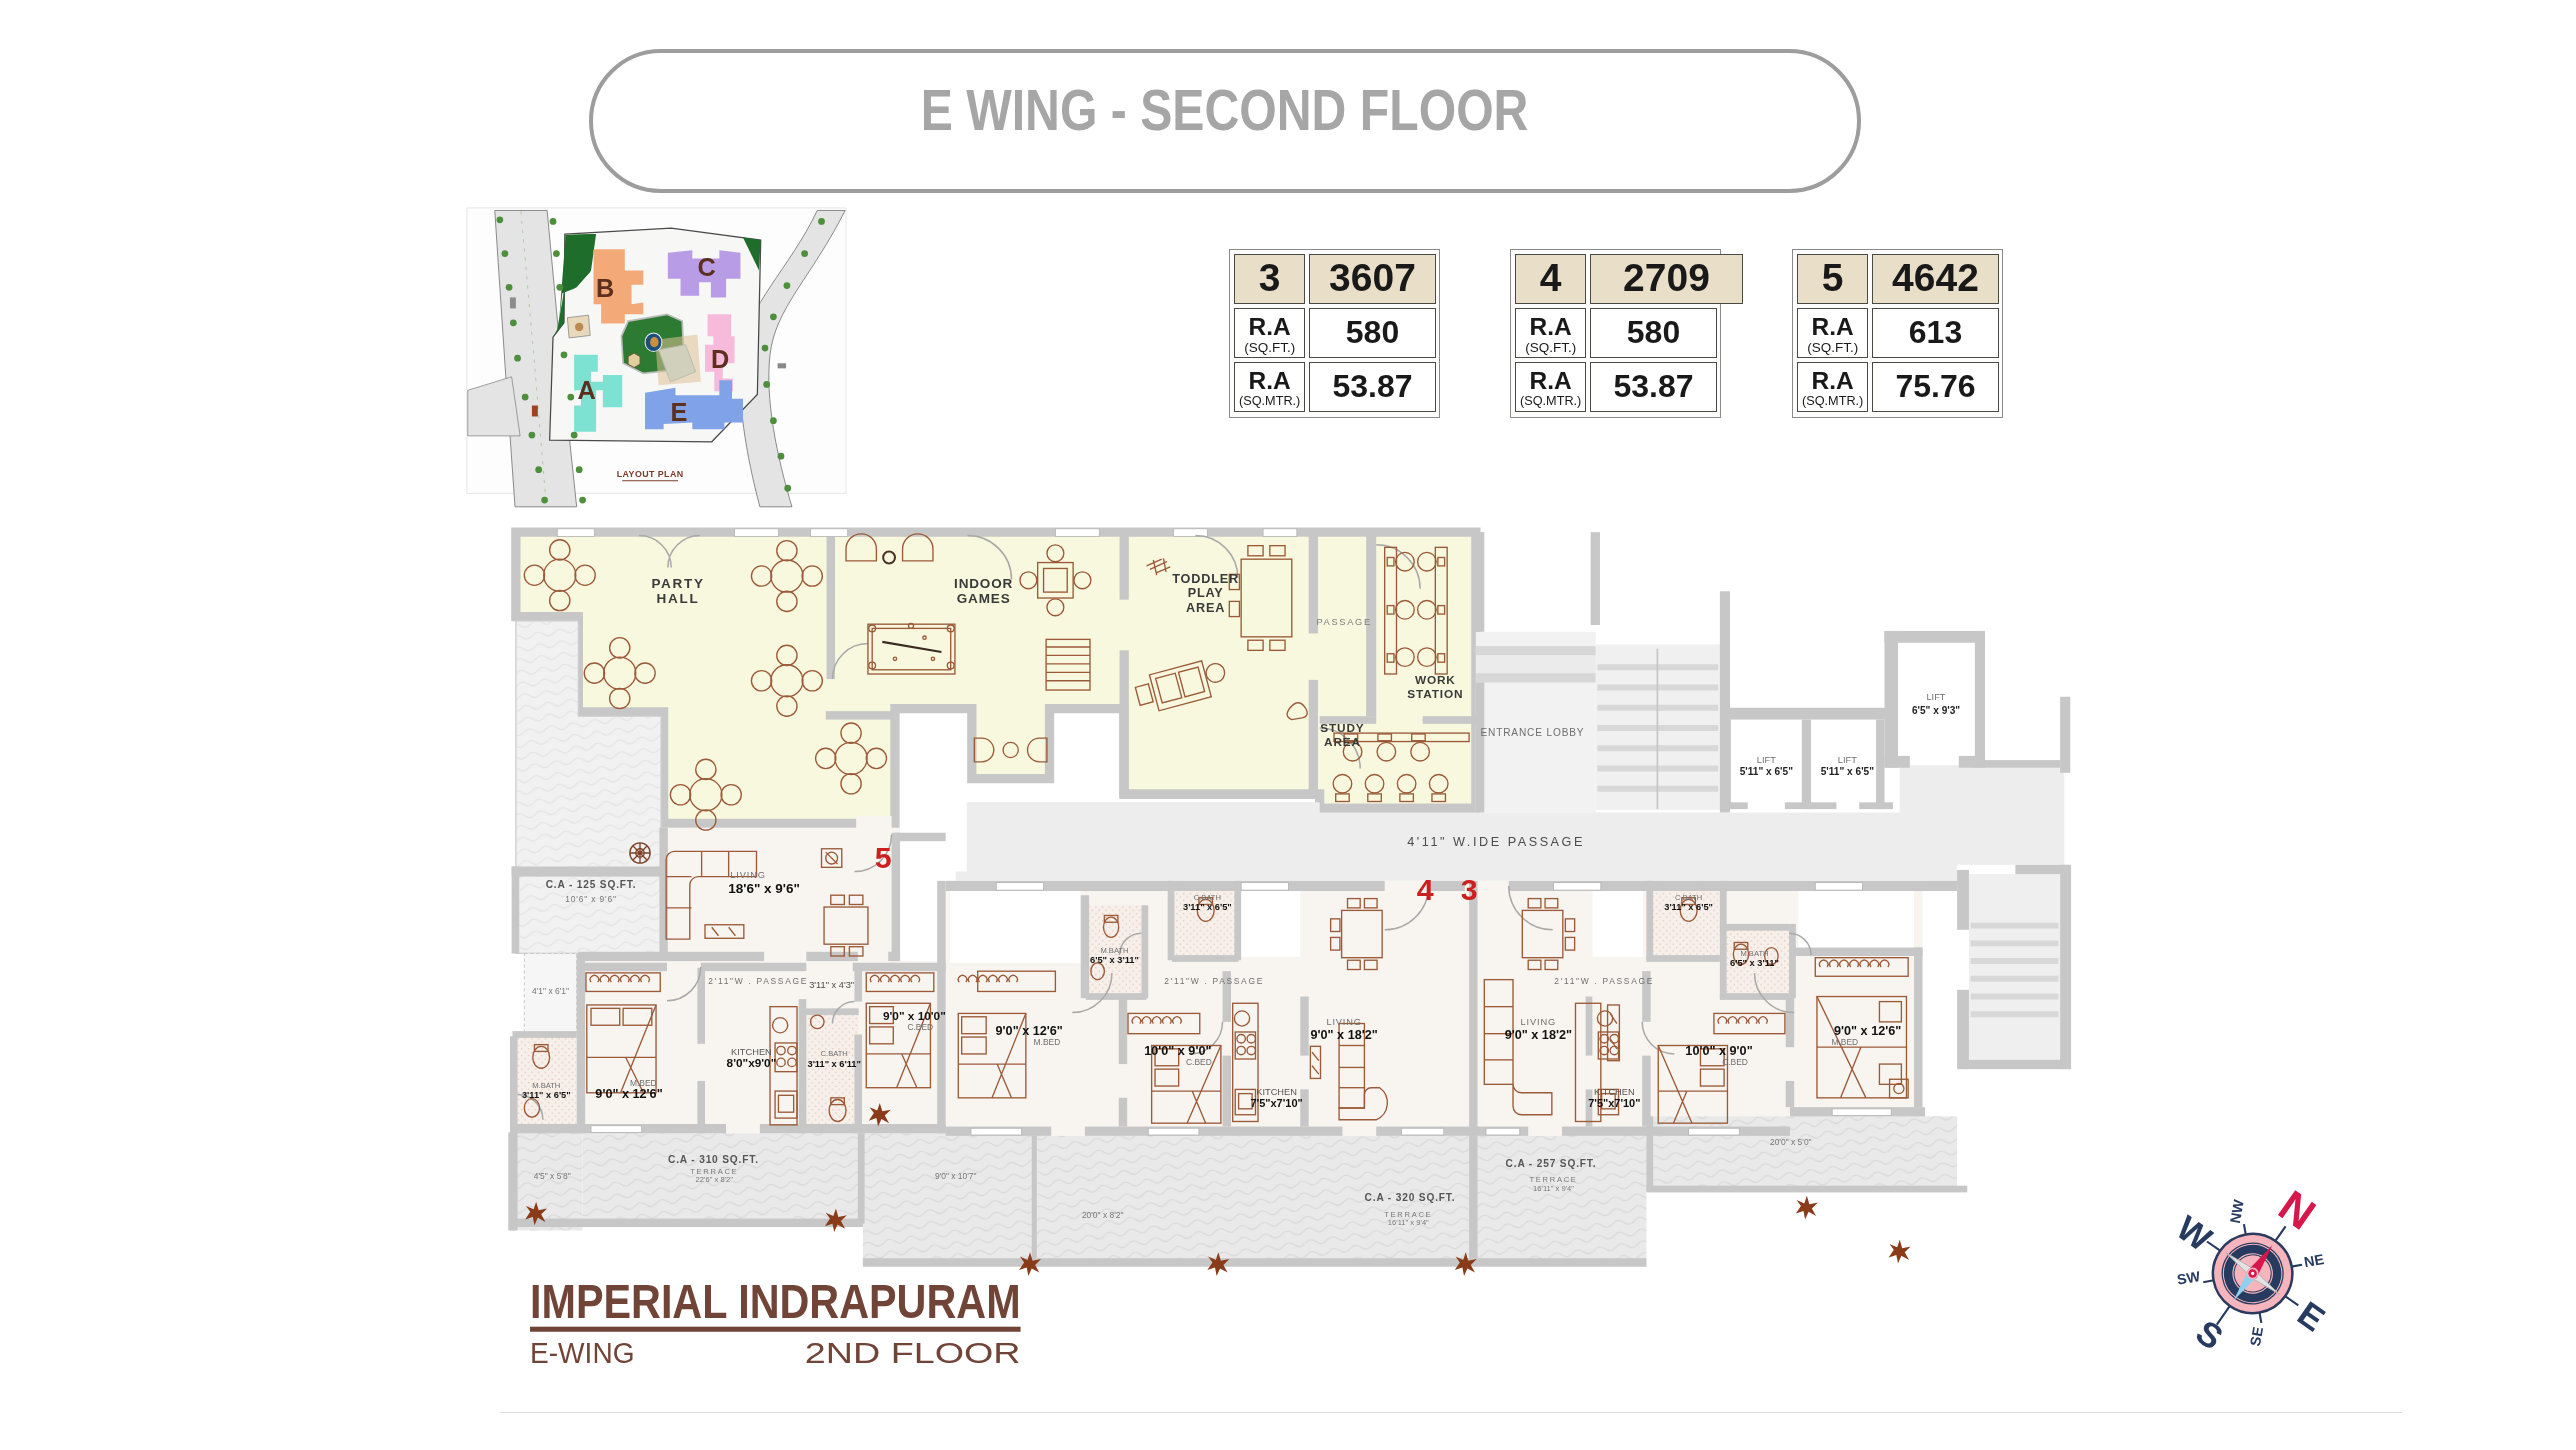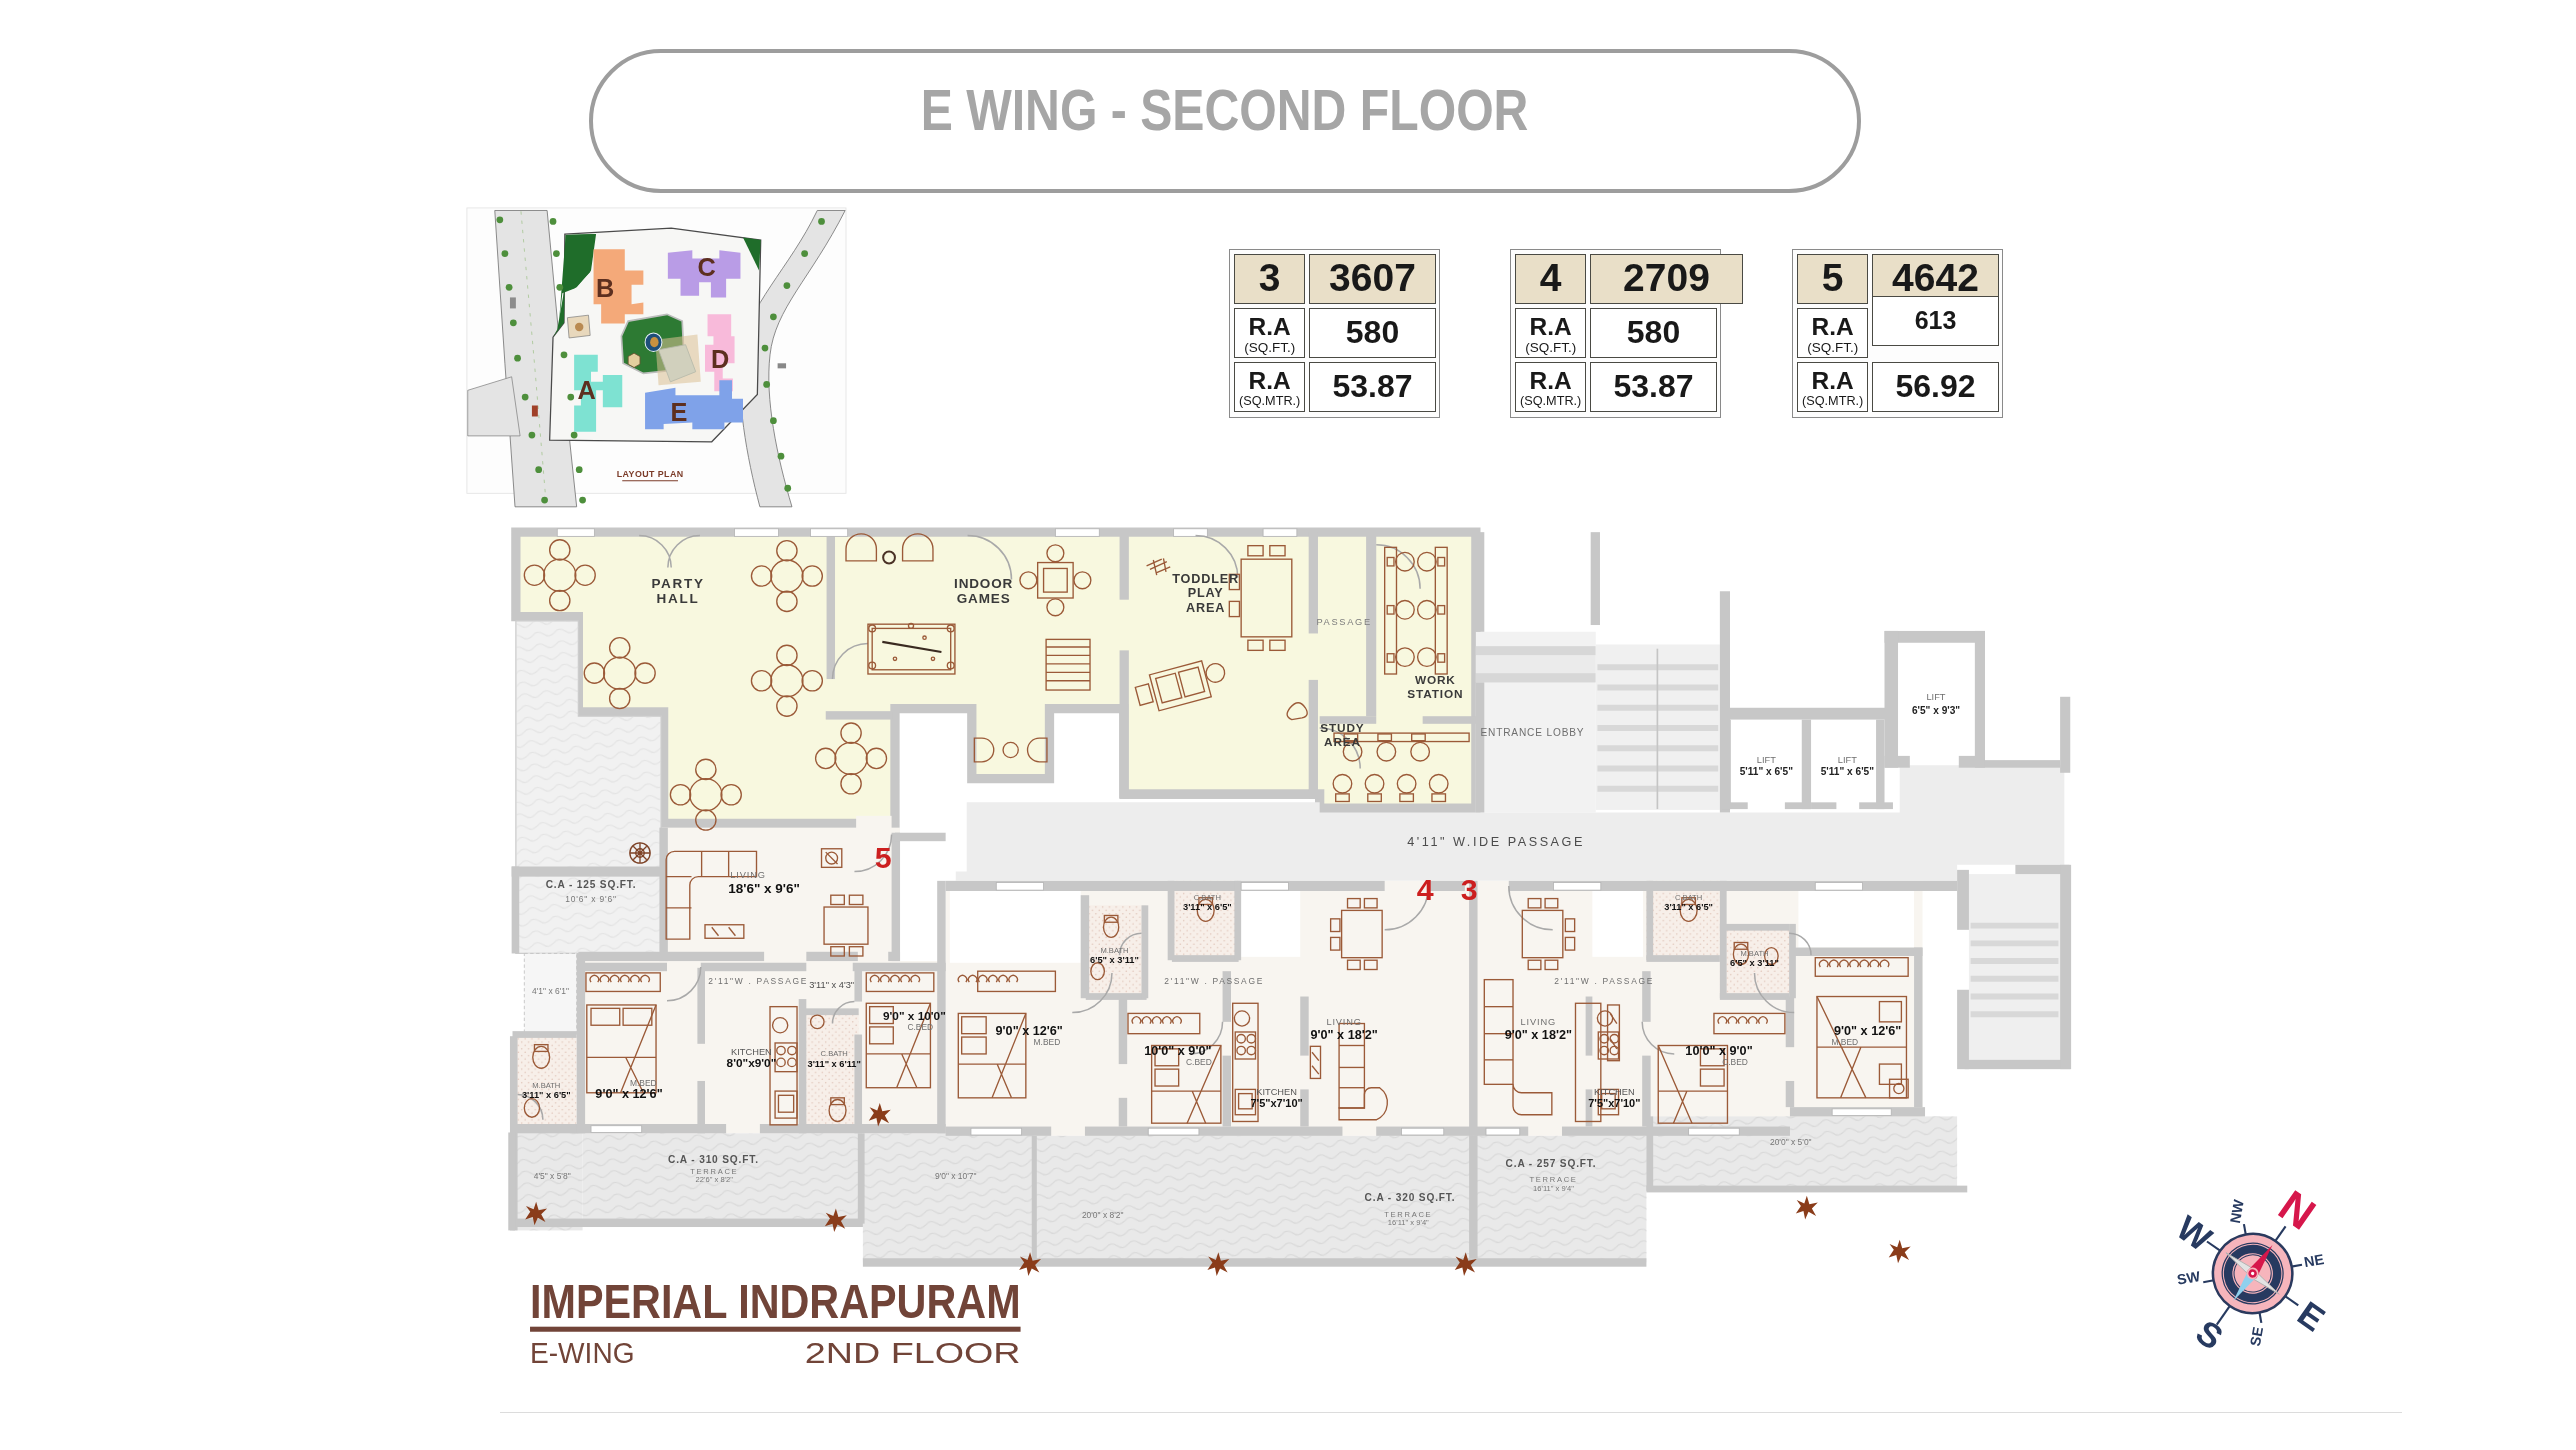--- a/index.html
+++ b/index.html
@@ -45,26 +45,26 @@
   <div class="abs" style="left:79px;top:112px;width:127px;height:50px;background:#fff;border:1.7px solid #4a4a44;box-sizing:border-box;text-align:center;line-height:46px;font-size:32px;font-weight:bold;color:#191919;">53.87</div>
 </div>
 
 <div class="abs" style="left:1792px;top:249px;width:211px;height:169px;border:0.8px solid #8a8a8a;box-sizing:border-box;background:#fdfdfd;">
   <div class="abs" style="left:4.2px;top:4.2px;width:71px;height:50px;background:#e9dfc8;border:1.7px solid #4a4a44;box-sizing:border-box;text-align:center;line-height:46px;font-size:39px;font-weight:bold;color:#191919;">5</div>
   <div class="abs" style="left:79px;top:4.2px;width:127px;height:50px;background:#e9dfc8;border:1.7px solid #4a4a44;box-sizing:border-box;text-align:center;line-height:46px;font-size:39px;font-weight:bold;color:#191919;">4642</div>
   <div class="abs" style="left:4.2px;top:58px;width:71px;height:50px;background:#fff;border:1.7px solid #4a4a44;box-sizing:border-box;text-align:center;color:#191919;">
       <div style="font-size:24.5px;font-weight:bold;margin-top:4.2px;">R.A</div>
       <div style="font-size:13.5px;margin-top:-1.7px;">(SQ.FT.)</div>
     </div>
-  <div class="abs" style="left:79px;top:46px;width:127px;height:50px;background:#fff;border:1.7px solid #4a4a44;box-sizing:border-box;text-align:center;line-height:46px;font-size:25px;font-weight:bold;color:#191919;">613</div>
+  <div class="abs" style="left:79px;top:58px;width:127px;height:50px;background:#fff;border:1.7px solid #4a4a44;box-sizing:border-box;text-align:center;line-height:46px;font-size:32px;font-weight:bold;color:#191919;">613</div>
   <div class="abs" style="left:4.2px;top:112px;width:71px;height:50px;background:#fff;border:1.7px solid #4a4a44;box-sizing:border-box;text-align:center;color:#191919;">
       <div style="font-size:24.5px;font-weight:bold;margin-top:4.2px;">R.A</div>
       <div style="font-size:12.7px;margin-top:-1.7px;">(SQ.MTR.)</div>
     </div>
-  <div class="abs" style="left:79px;top:112px;width:127px;height:50px;background:#fff;border:1.7px solid #4a4a44;box-sizing:border-box;text-align:center;line-height:46px;font-size:32px;font-weight:bold;color:#191919;">56.92</div>
+  <div class="abs" style="left:79px;top:112px;width:127px;height:50px;background:#fff;border:1.7px solid #4a4a44;box-sizing:border-box;text-align:center;line-height:46px;font-size:32px;font-weight:bold;color:#191919;">75.76</div>
 </div>
 
 <svg class="abs" style="left:523px;top:1266px;" width="540" height="118" font-family="Liberation Sans, sans-serif" fill="#714438" viewBox="0 0 640 140">
   <text x="8" y="62" font-size="56" font-weight="bold" textLength="582" lengthAdjust="spacingAndGlyphs">IMPERIAL INDRAPURAM</text>
   <rect x="8" y="72" width="582" height="6"></rect>
   <text x="8" y="115" font-size="36" textLength="124" lengthAdjust="spacingAndGlyphs">E-WING</text>
   <text x="590" y="115" font-size="36" text-anchor="end" textLength="256" lengthAdjust="spacingAndGlyphs">2ND FLOOR</text>
 </svg>
 
 <div class="abs" style="left:500px;top:1412px;width:1902px;height:0.8px;background:#dcdcdc;"></div>

